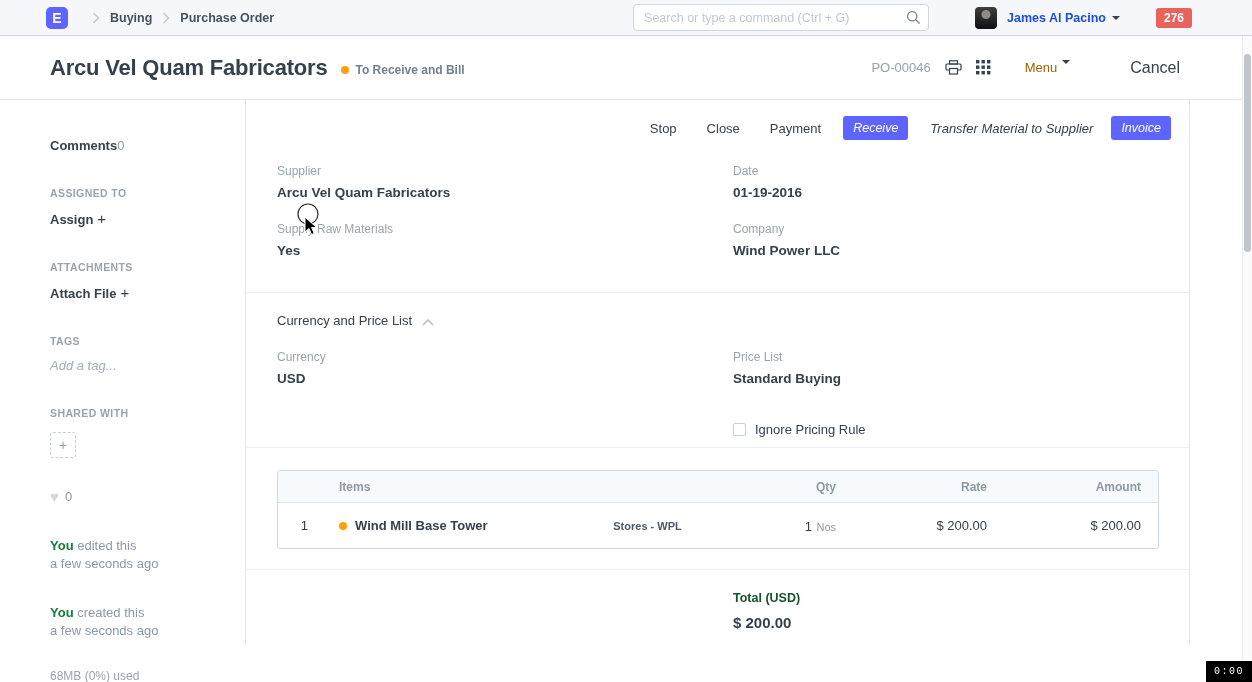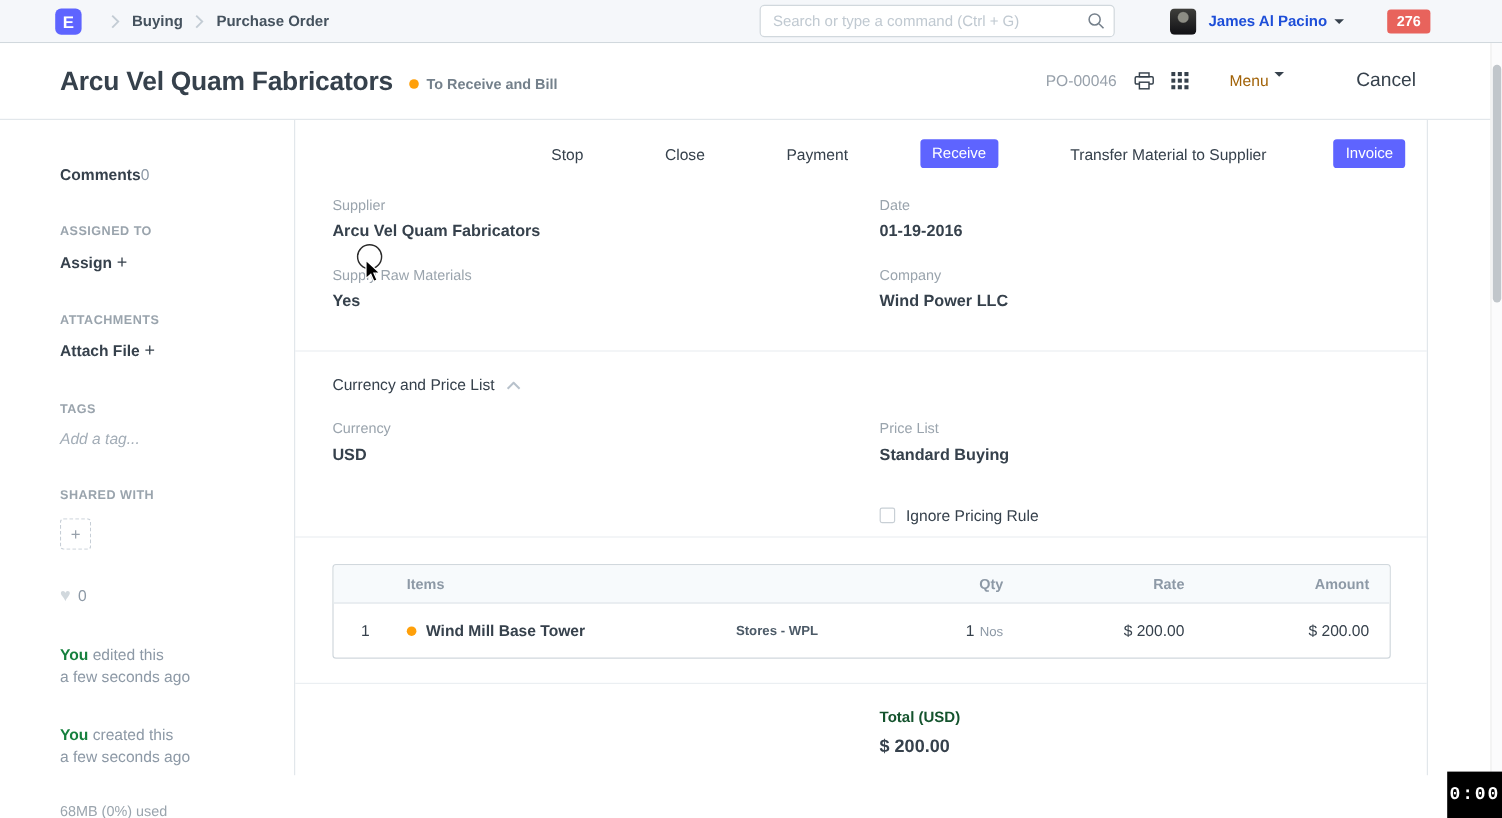--- a/index.html
+++ b/index.html
@@ -61,25 +61,25 @@
   .share-box { width:26px; height:26px; border:1px dashed #c6ced6; border-radius:3px; margin-top:13px;
                display:flex; align-items:center; justify-content:center; color:#98a1ab; font-size:14px; cursor:pointer; }
   .likes { display:flex; align-items:center; margin-top:30px; cursor:pointer; }
   .heart { color:#d1d8dd; font-size:15px; }
   .likes-count { font-size:13px; color:#8d99a6; margin-left:6px; }
   .activity { margin-top:32px; font-size:13px; color:#8d99a6; line-height:1.35; }
   .activity b { color:#15803d; }
   .usage { margin-top:30px; font-size:12px; color:#9aa4ad; }
 
   
-  .action-row { display:flex; align-items:center; justify-content:flex-end; padding:16px 18px 0 0;gap:38px; }
+  .action-row { display:flex; align-items:center; justify-content:flex-end; padding:16px 18px 0 0; }
   .txt-btn { font-size:13px; color:#36414c; margin-left:30px; cursor:pointer; }
   .blue-btn { background:#5e64ff; color:#fff; font-size:12.5px; border-radius:3px;
               padding:5px 10px; margin-left:22px; cursor:pointer; }
-  .txt-btn + .blue-btn, .blue-btn + .txt-btn { margin-left:22px; }
+  .txt-btn + .blue-btn, .blue-btn + .txt-btn { margin-left:22px;font-style:italic; }
 
   .fgrid { display:grid; grid-template-columns:456px 456px; padding-left:31px; }
   .field { margin-bottom:22px; }
   .f-label { font-size:12px; color:#9aa4ad; margin-bottom:7px; }
   .f-value { font-size:13.5px; font-weight:bold; color:#36414c; }
   .grid-1 { margin-top:24px; }
 
   .sep { border-top:1px solid #ebeff2; }
   .sep-1 { margin-top:12px; }
 
@@ -115,22 +115,22 @@
   .sep-3 { margin-top:20px; }
   .totals { padding:21px 0 0 487px; }
   .t-label { font-size:12.5px; font-weight:bold; color:#14532d; }
   .t-value { font-size:15px; font-weight:bold; color:#36414c; margin-top:9px; }
 
   
   .scrollbar-track { position:absolute; top:36px; right:0; bottom:0; width:10px; background:#fbfbfc;
                      border-left:1px solid #ededed; }
   .scrollbar-thumb { position:absolute; top:18px; left:1px; width:7px; height:198px;
                      background:#c1c6cb; border-radius:4px; cursor:grab; }
-  .timer { position:absolute; right:0; bottom:0; width:46px; height:39px; background:#000;
-           color:#fff; font-family:"Liberation Mono", monospace; font-size:15px; font-weight:bold;
+  .timer { position:absolute; right:0; bottom:0; width:46px; height:21px; background:#000;
+           color:#fff; font-family:"Liberation Mono", monospace; font-size:10px; font-weight:normal;
            letter-spacing:1.5px; display:flex; align-items:center; justify-content:center; }
   .cursor-overlay { position:absolute; left:294px; top:200px; pointer-events:none; }
 </style>
 </head>
 <body>
 
 <div class="screen">
 
   <div class="navbar">
     <div class="logo">E</div>

